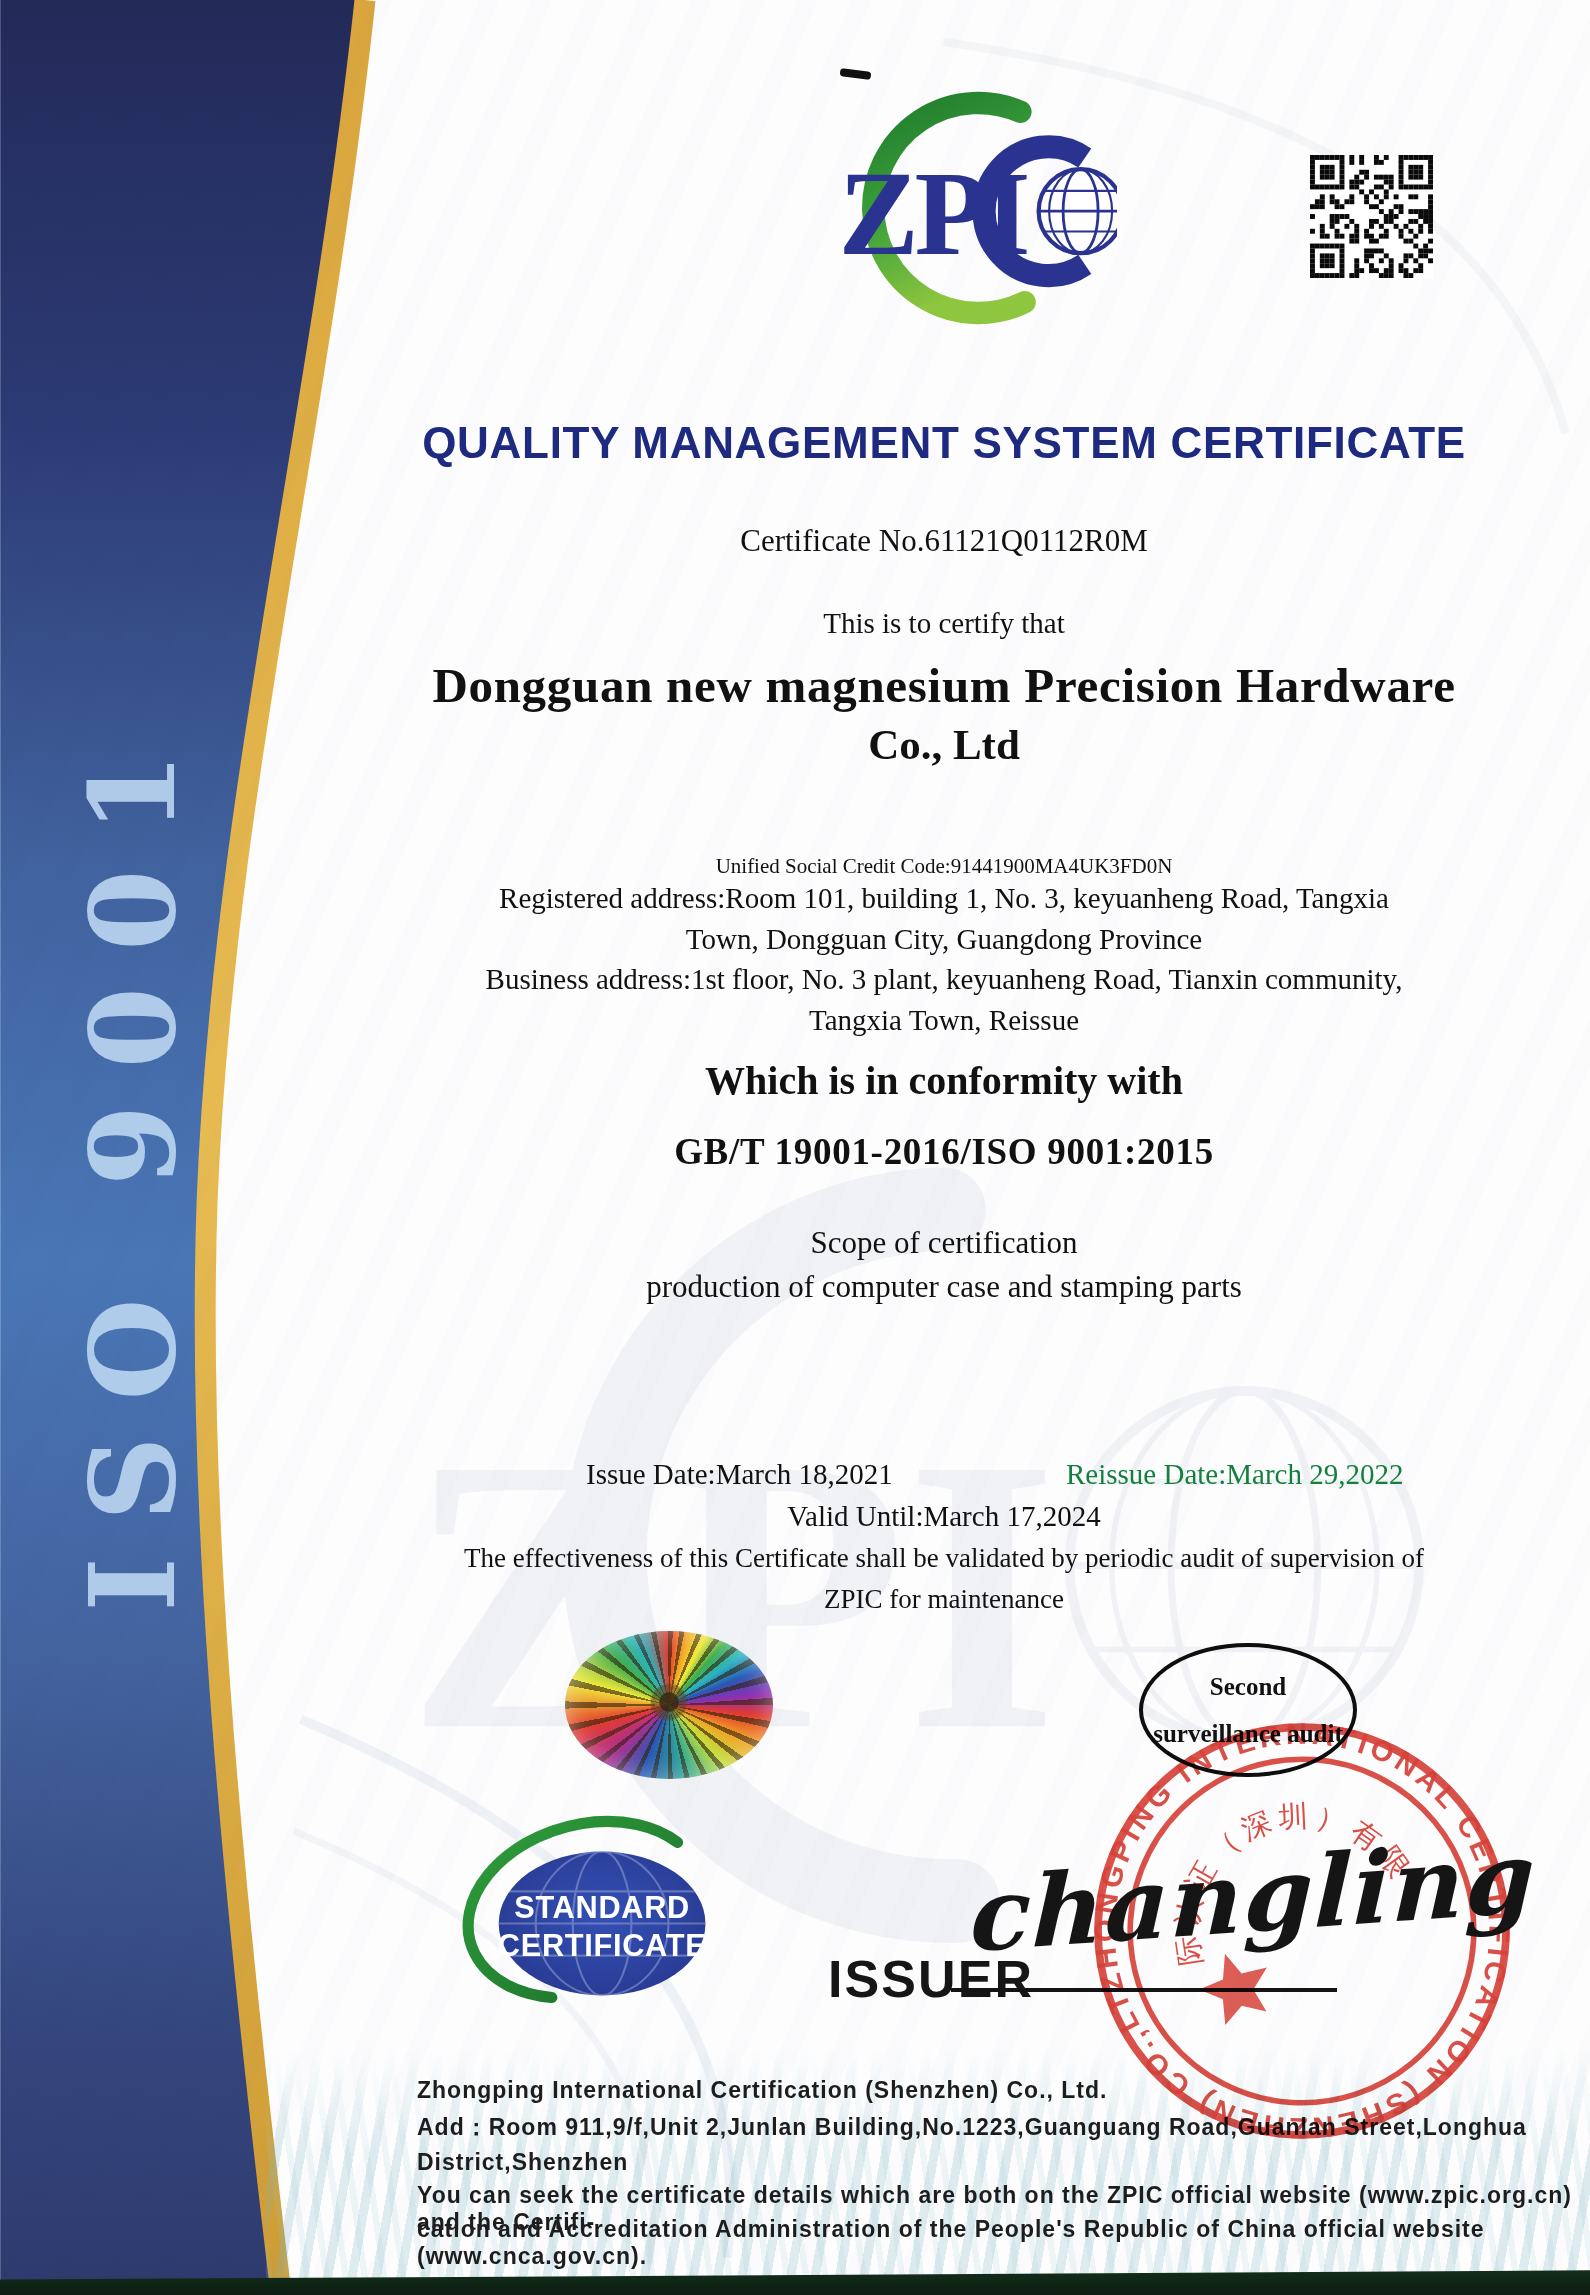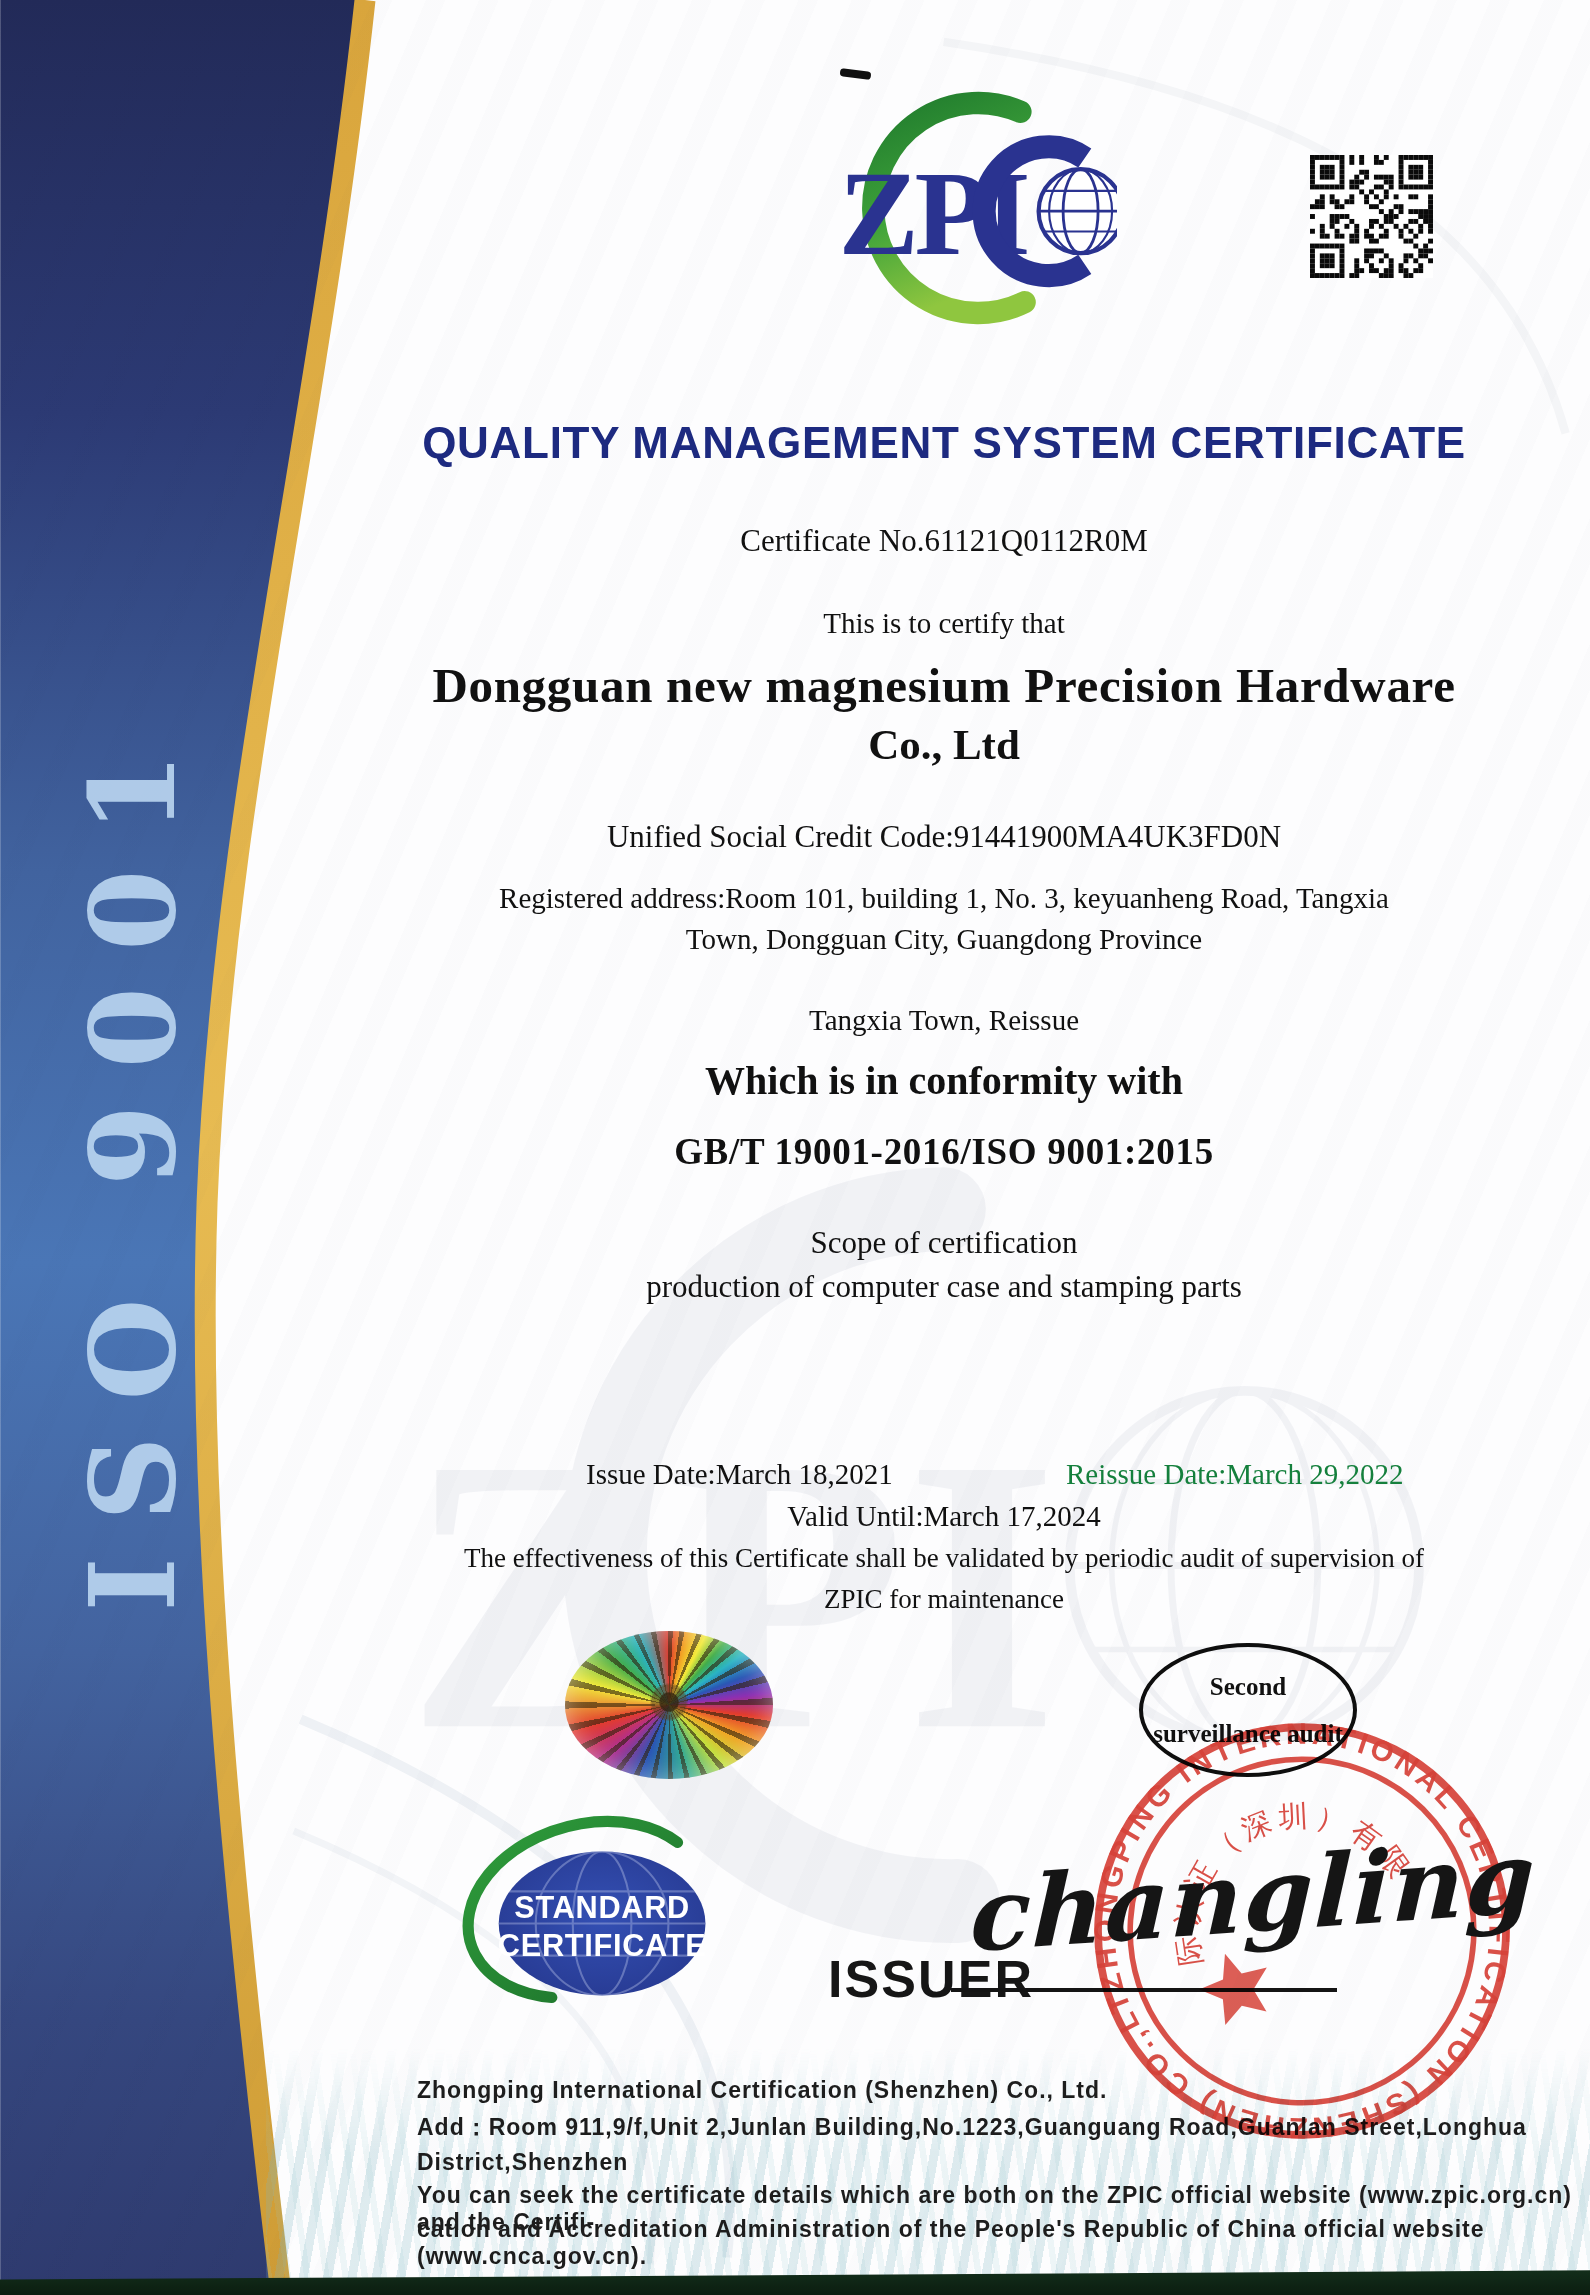--- a/index.html
+++ b/index.html
@@ -30,21 +30,21 @@
   .logo-top{position:absolute;left:802px;top:88px;z-index:2;}
   .qr{position:absolute;left:1310px;top:155px;z-index:2;background:#fff;}
   
   .cline{position:absolute;left:301px;width:1286px;text-align:center;color:#111;z-index:2;}
   .title{top:418px;font-family:"Liberation Sans", sans-serif;font-weight:700;font-size:44px;
     color:#1d2a80;letter-spacing:0.7px;}
   .cert-no{top:523px;font-size:31px;}
   .certify{top:607px;font-size:29px;}
   .company1{top:657px;font-size:49px;font-weight:700;letter-spacing:0.7px;}
   .company2{top:720px;font-size:43px;font-weight:700;}
-  .credit{top:819px;font-size:31px;}
+  .credit{top:854px;font-size:21px;}
   .addr1{top:882px;font-size:29px;}
   .addr2{top:923px;font-size:29px;}
   .addr3{top:963px;font-size:29px;}
   .addr4{top:1004px;font-size:29px;}
   .conformity{top:1057px;font-size:40px;font-weight:700;}
   .standard{top:1130px;font-size:37px;font-weight:700;letter-spacing:0.7px;}
   .scope-t{top:1225px;font-size:31px;}
   .scope-d{top:1269px;font-size:31px;}
   .date-issue{position:absolute;left:586px;top:1458px;font-size:29px;color:#111;z-index:2;}
   .date-reissue{position:absolute;left:1066px;top:1458px;font-size:29px;color:#15803d;z-index:2;}
@@ -425,20 +425,21 @@
   <div class="top-dash"></div>
 
   <div class="cline title">QUALITY MANAGEMENT SYSTEM CERTIFICATE</div>
   <div class="cline cert-no">Certificate No.61121Q0112R0M</div>
   <div class="cline certify">This is to certify that</div>
   <div class="cline company1">Dongguan new magnesium Precision Hardware</div>
   <div class="cline company2">Co., Ltd</div>
   <div class="cline credit">Unified Social Credit Code:91441900MA4UK3FD0N</div>
   <div class="cline addr1">Registered address:Room 101, building 1, No. 3, keyuanheng Road, Tangxia</div>
   <div class="cline addr2">Town, Dongguan City, Guangdong Province</div>
+  <div class="cline addr3">Business address:1st floor, No. 3 plant, keyuanheng Road, Tianxin community,</div>
   <div class="cline addr4">Tangxia Town, Reissue</div>
   <div class="cline conformity">Which is in conformity with</div>
   <div class="cline standard">GB/T 19001-2016/ISO 9001:2015</div>
   <div class="cline scope-t">Scope of certification</div>
   <div class="cline scope-d">production of computer case and stamping parts</div>
   <div class="date-issue">Issue Date:March 18,2021</div>
   <div class="date-reissue">Reissue Date:March 29,2022</div>
   <div class="cline valid">Valid Until:March 17,2024</div>
   <div class="cline eff1">The effectiveness of this Certificate shall be validated by periodic audit of supervision of</div>
   <div class="cline eff2">ZPIC for maintenance</div>

